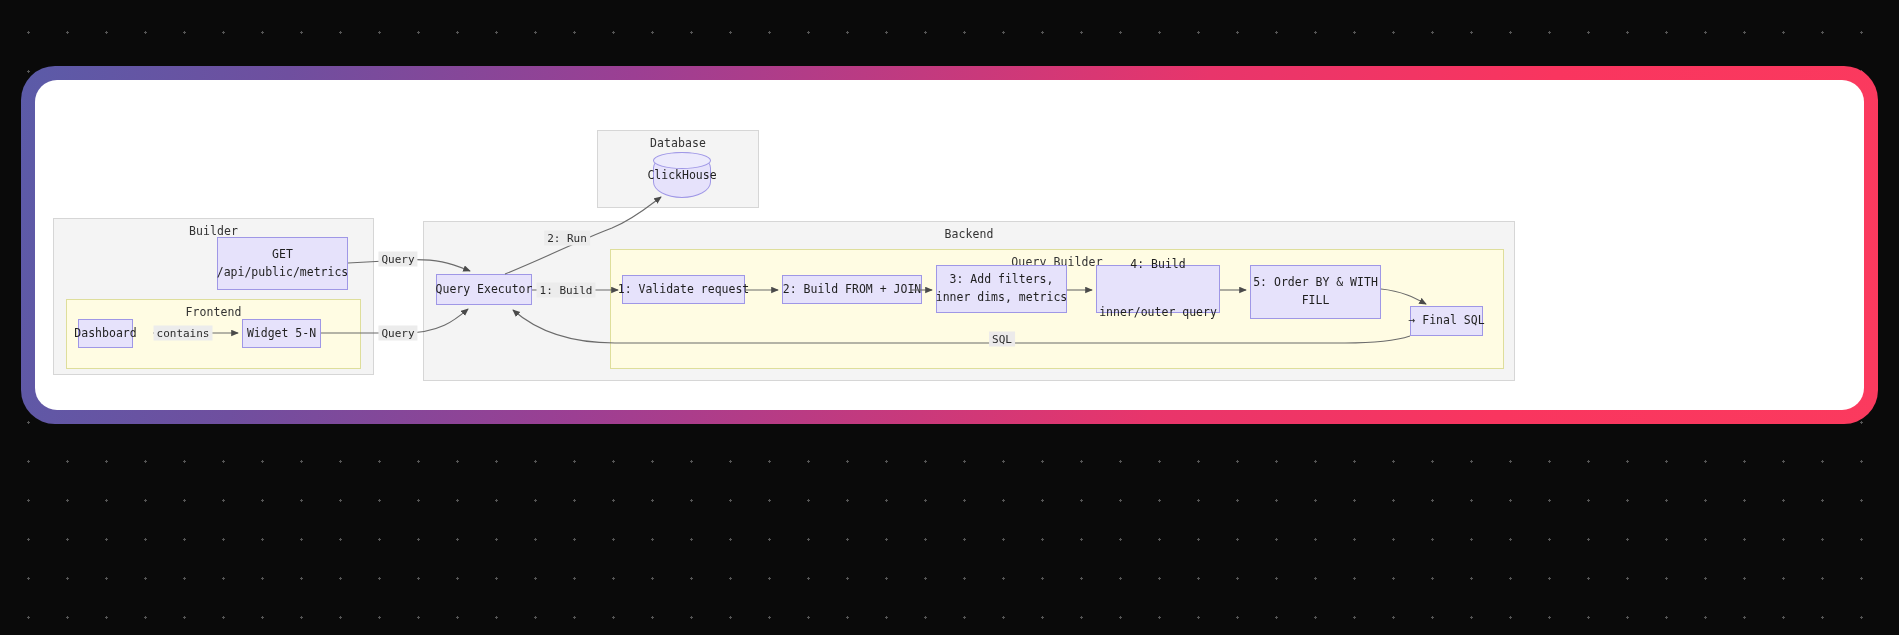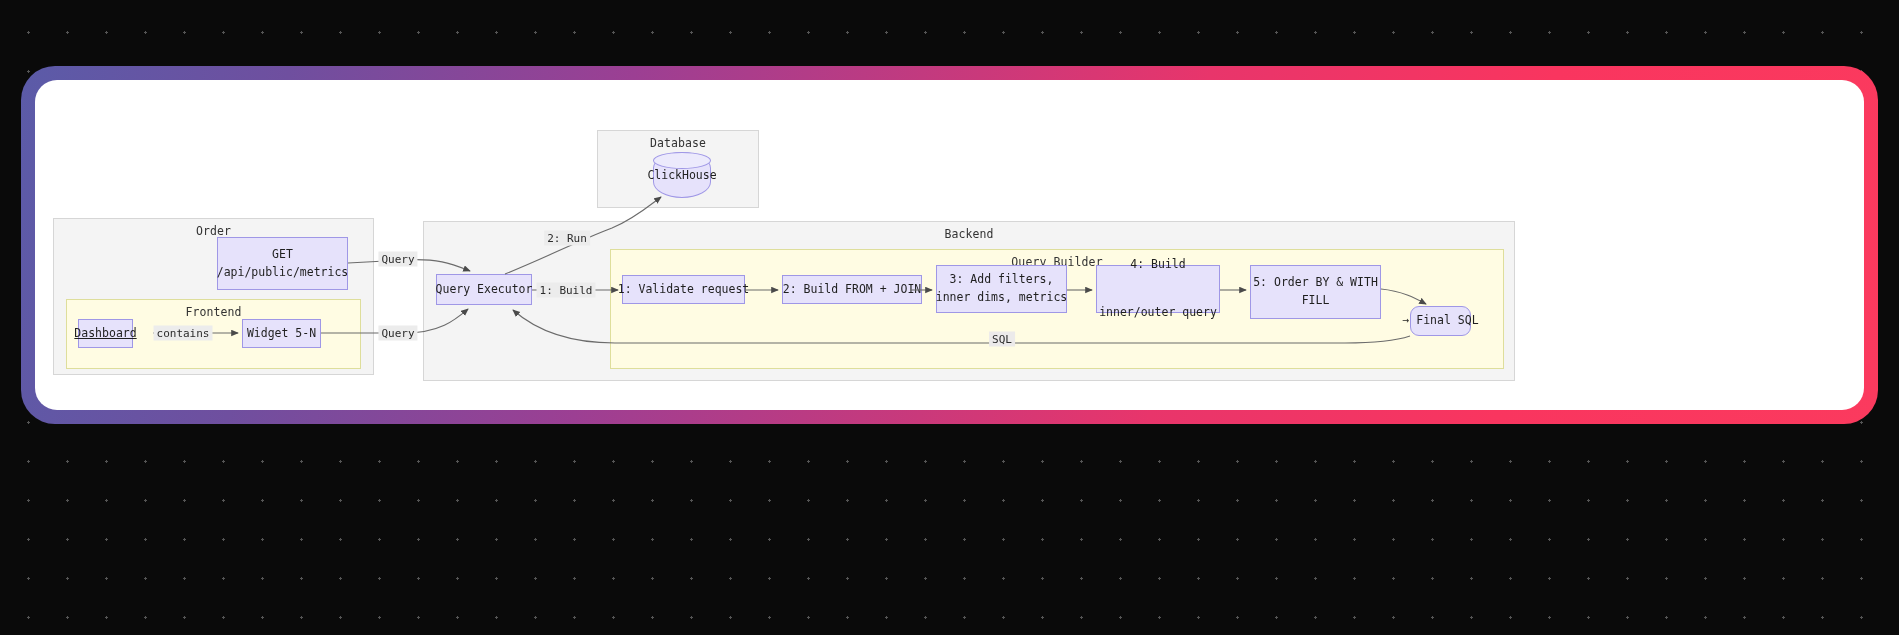--- a/index.html
+++ b/index.html
@@ -63,33 +63,33 @@
 </style>
 </head>
 <body>
 
 <div id="root">
 
   <div class="frame"></div>
   <div class="card"></div>
 
   <div class="grp grp-neutral" style="left:53px;top:218px;width:321px;height:157px;">
-    <div class="grp-title">Order</div>
+    <div class="grp-title">Builder</div>
   </div>
 
   <div class="node" style="left:217px;top:237px;width:131px;height:53px;">
     <span class="ln">GET</span>
     <span class="ln">/api/public/metrics</span>
   </div>
 
   <div class="grp grp-yellow" style="left:66px;top:299px;width:295px;height:70px;">
     <div class="grp-title">Frontend</div>
   </div>
 
-  <div class="node" style="left:78px;top:319px;width:55px;height:29px;text-decoration:underline;">
+  <div class="node" style="left:78px;top:319px;width:55px;height:29px;">
     <span class="ln">Dashboard</span>
   </div>
 
   <div class="node" style="left:242px;top:319px;width:79px;height:29px;">
     <span class="ln">Widget 5-N</span>
   </div>
 
   <div class="grp grp-neutral" style="left:597px;top:130px;width:162px;height:78px;">
     <div class="grp-title">Database</div>
   </div>
@@ -126,21 +126,21 @@
   <div class="node" style="left:1096px;top:265px;width:124px;height:48px;gap:30px;">
     <span class="ln">4: Build</span>
     <span class="ln">inner/outer query</span>
   </div>
 
   <div class="node" style="left:1250px;top:265px;width:131px;height:54px;">
     <span class="ln">5: Order BY &amp; WITH</span>
     <span class="ln">FILL</span>
   </div>
 
-  <div class="node" style="left:1410px;top:306px;width:61px;height:30px;border-radius:9px;">
+  <div class="node" style="left:1410px;top:306px;width:73px;height:30px;">
     <span class="ln">→ Final SQL</span>
   </div>
 
   <svg class="wires">
     <defs>
       <marker id="ah" markerWidth="7" markerHeight="7" refX="6.2" refY="3" orient="auto">
         <path d="M0,0 L7,3 L0,6 z" fill="#4a4a4a"></path>
       </marker>
     </defs>
     <g fill="none" stroke="#6b6b6b" stroke-width="1.1" marker-end="url(#ah)">

